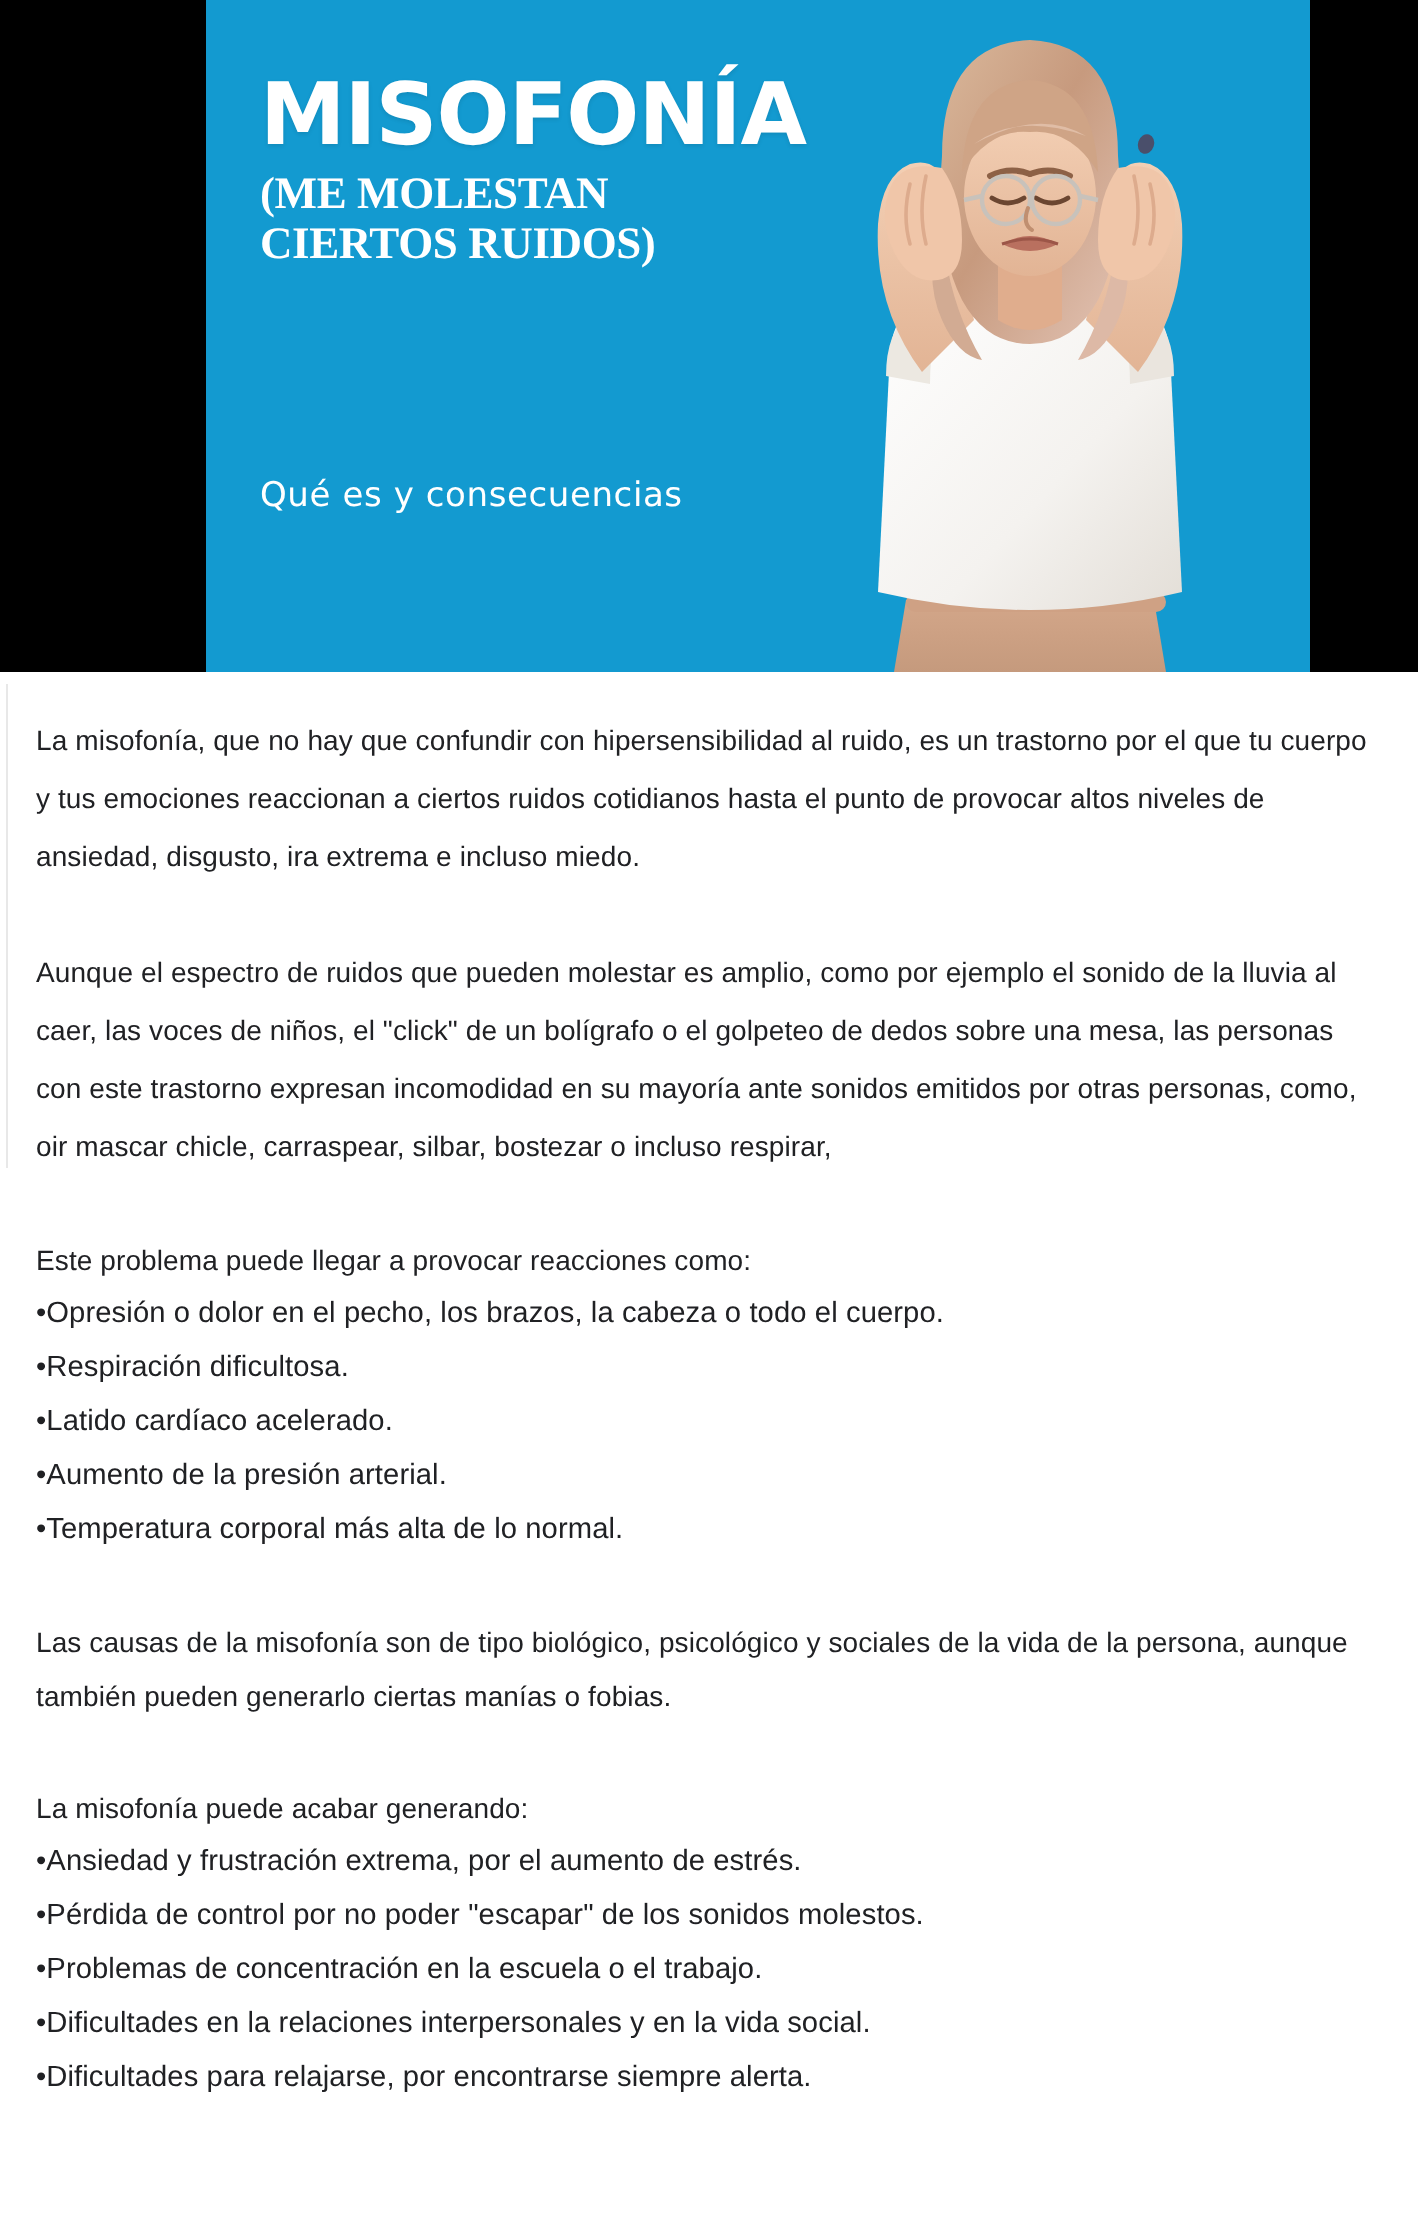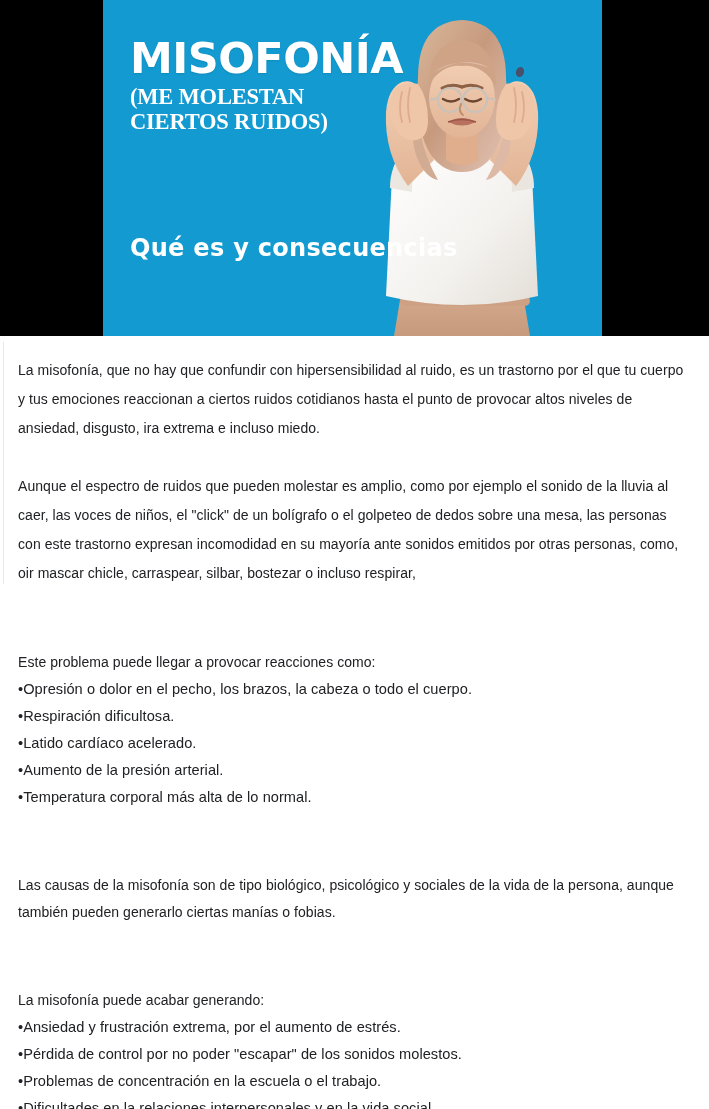--- a/index.html
+++ b/index.html
@@ -20,21 +20,21 @@
     position: relative;
     width: 709px;
     height: 336px;
     background: #000000;
     overflow: hidden;
   }
   .banner-image {
     position: absolute;
     left: 103px;
     top: 0;
-    width: 499px;
+    width: 552px;
     height: 336px;
     background: #139AD0;
     overflow: hidden;
   }
   .banner-text {
     position: absolute;
     left: 27px;
     top: 36px;
     z-index: 6;
     pointer-events: none;
@@ -58,22 +58,22 @@
     color: #ffffff;
     margin: 3px 0 0 0;
     white-space: pre-line;
   }
   .banner-tagline {
     position: absolute;
     left: 27px;
     top: 234px;
     z-index: 6;
     font-family: "DejaVu Sans", sans-serif;
-    font-weight: 700;
-    font-size: 24px;
+    font-weight: 400;
+    font-size: 17px;
     line-height: 28px;
     letter-spacing: 0.3px;
     color: #ffffff;
     margin: 0;
     pointer-events: none;
   }
 
   
   .photo {
     position: absolute;
@@ -102,21 +102,21 @@
     padding: 0 18px;
   }
   .para {
     margin: 0;
     font-size: 14px;
     line-height: 29px;
     color: #202124;
     letter-spacing: 0.05px;
   }
   .para-group { margin: 0 0 29px 0; }
-  .group-tight .para { line-height: 27px; margin-top: 32px; }
+  .group-tight .para { line-height: 27px; }
 
   .spacer-lg { height: 29px; }
   .spacer-md { height: 20px; }
 
   .list { margin: 0; padding: 0; list-style: none; }
   .list-item {
     margin: 0;
     font-size: 14.6px;
     line-height: 27px;
     color: #202124;

